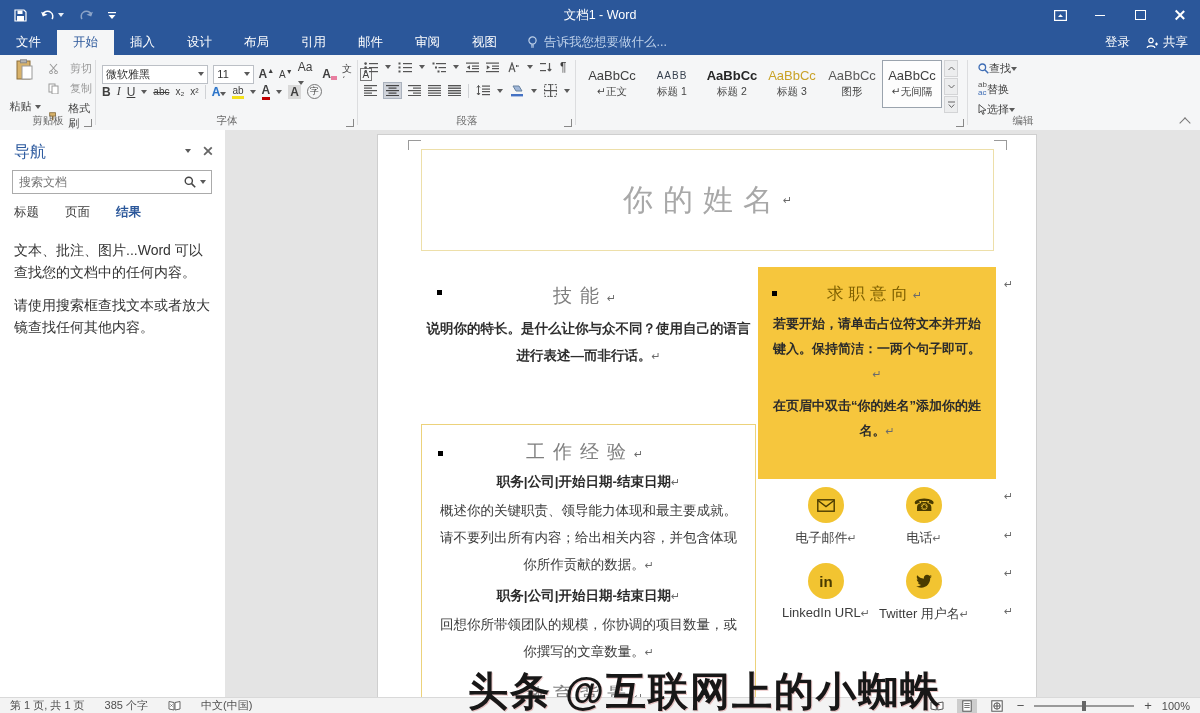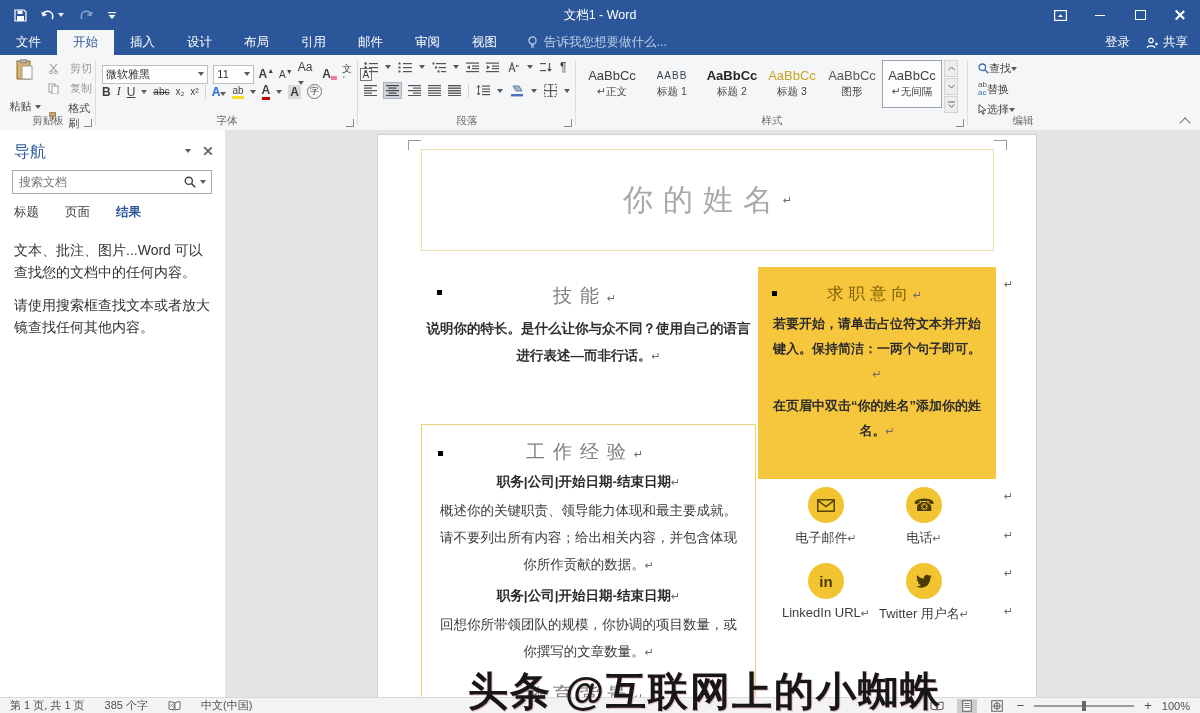--- a/index.html
+++ b/index.html
@@ -459,21 +459,20 @@
               <path d="M0.5 1 L3.5 4 L6.5 1" fill="none" stroke="#666"></path>
             </svg>
           </span>
         <span class="sbtn">
             <svg width="7" height="8" viewBox="0 0 7 8">
               <rect y="0.5" width="7" height="1" fill="#666"></rect>
               <path d="M0.8 3.5 L3.5 6.5 L6.2 3.5" fill="none" stroke="#666"></path>
             </svg>
           </span>
       </div>
-      <div class="glabel">样式</div>
       <span class="lnch"></span>
       <span class="gdiv"></span>
     </div>
 
     <div class="group" style="width:110px;">
       <div style="position:absolute;left:10px;top:6px;display:flex;flex-direction:column;gap:5px;">
         <span class="editrow">
           <svg width="11" height="11" viewBox="0 0 11 11">
               <circle cx="4.3" cy="4.3" r="3.3" fill="none" stroke="#3e6db5" stroke-width="1.3"></circle>
               <path d="M7 7 L10.3 10.3" stroke="#3e6db5" stroke-width="1.5"></path>

